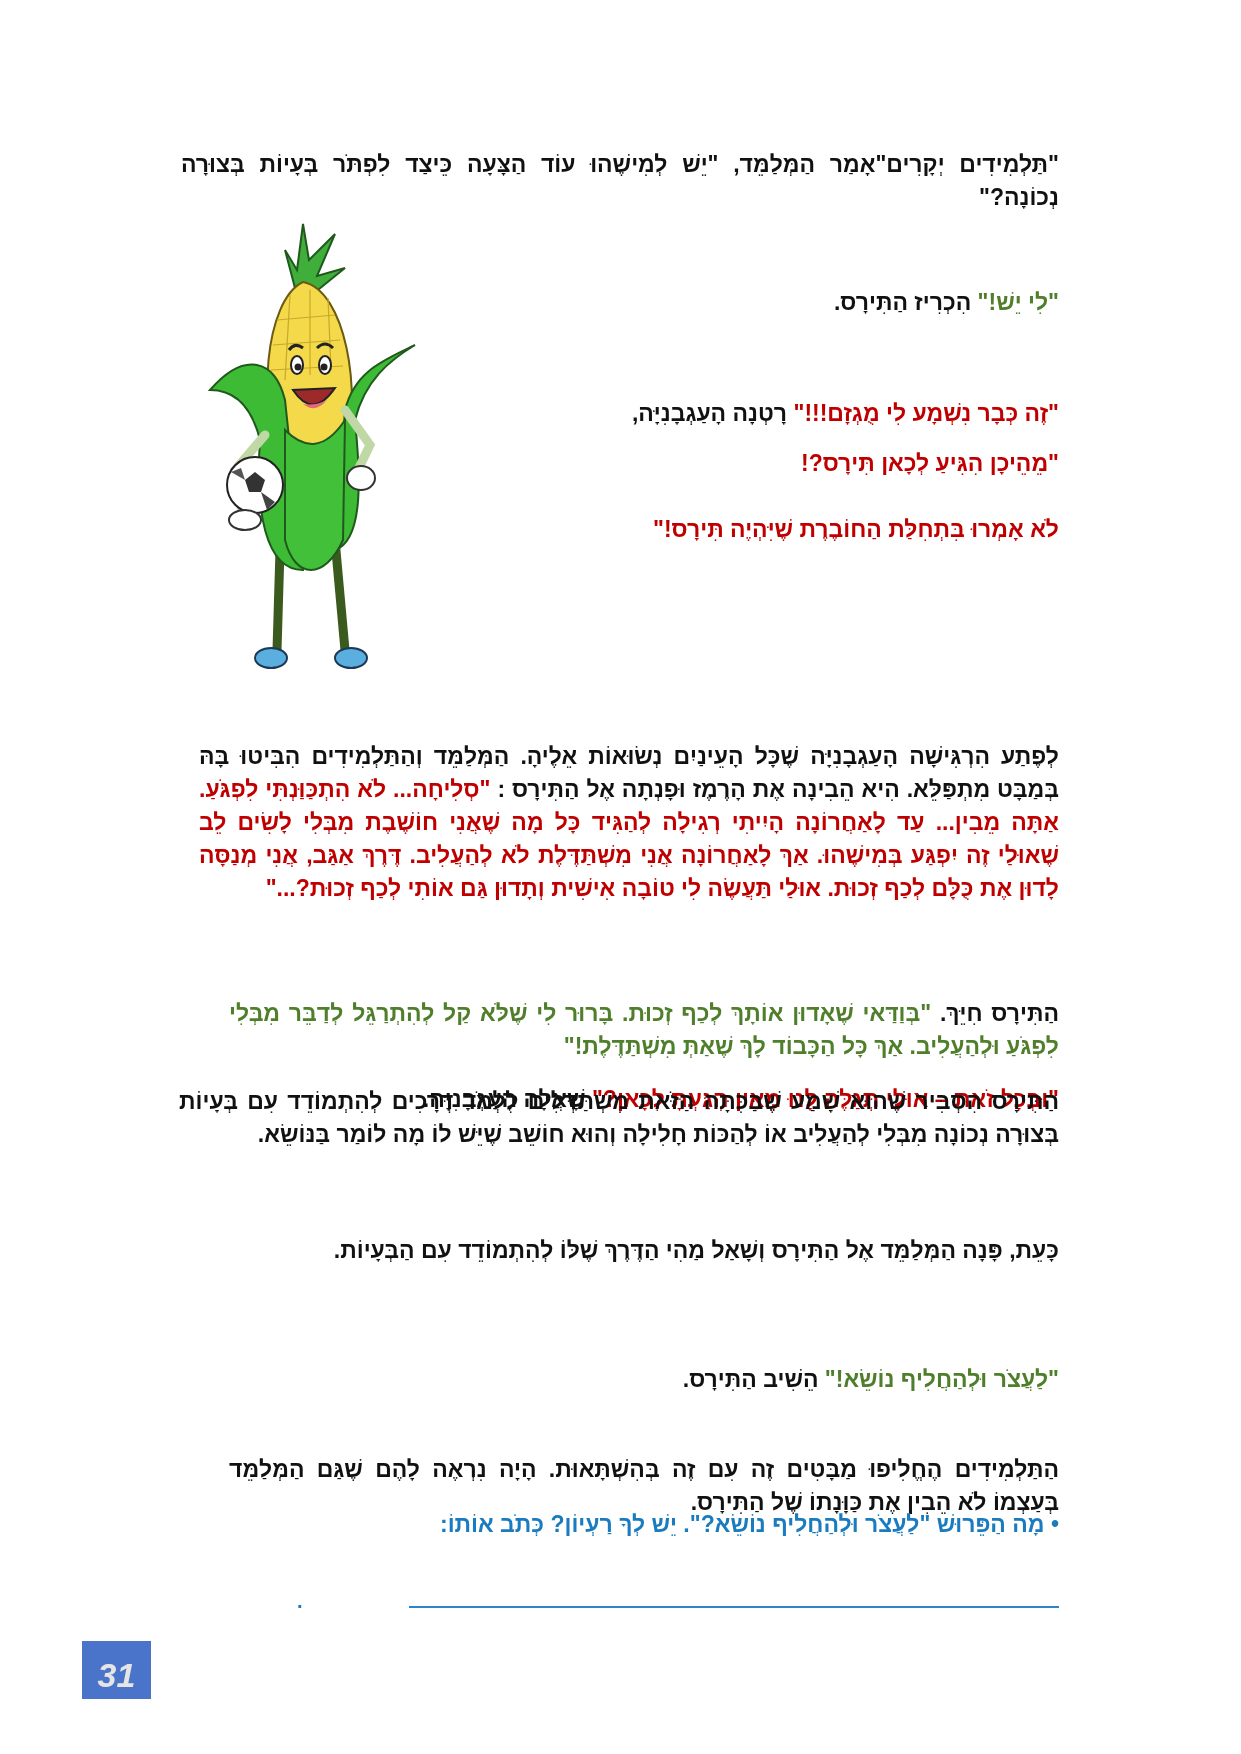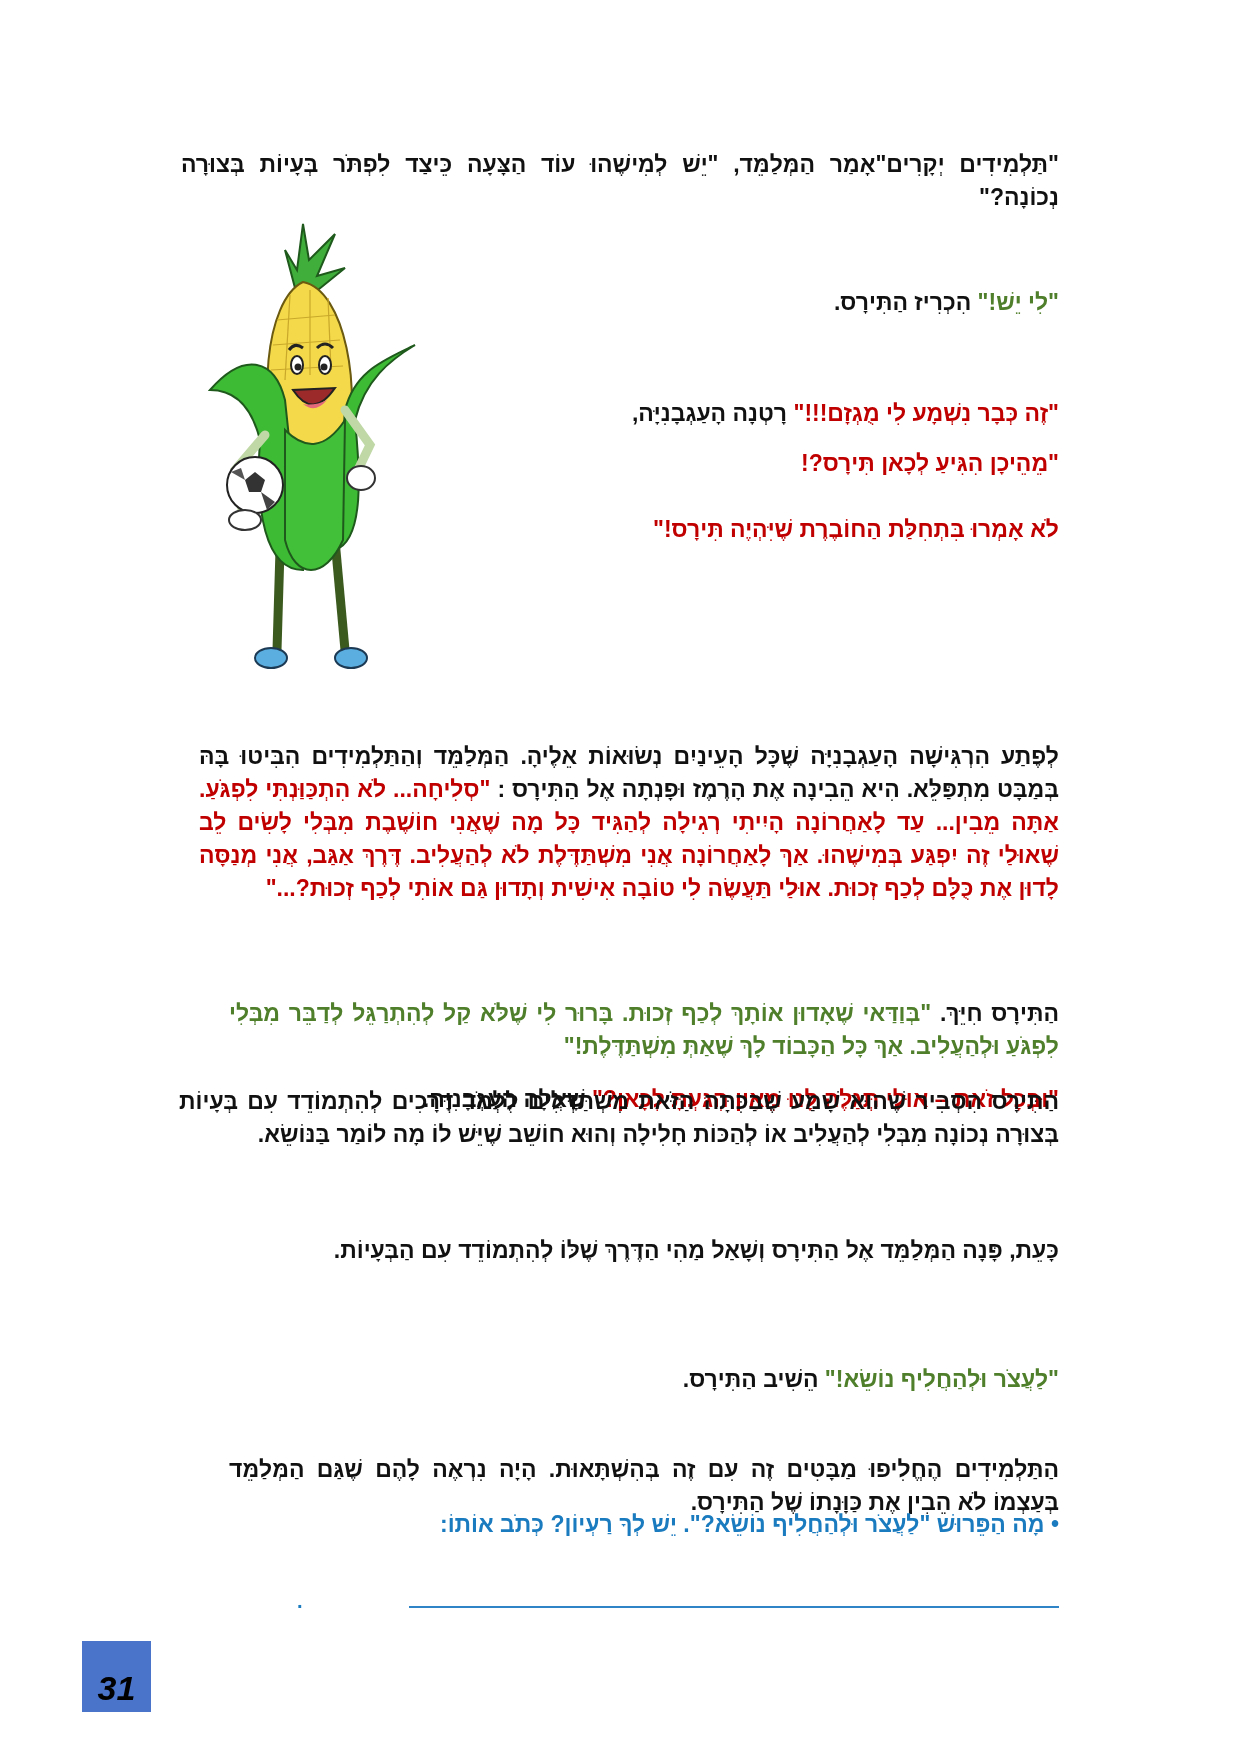--- a/index.html
+++ b/index.html
@@ -8,22 +8,22 @@
   .p { position: absolute; right: 182px; direction: rtl; text-align: right;
        font-weight: bold; font-size: 23px; line-height: 33px; margin: 0; }
   .black { color: #111111; }
   .red { color: #c00000; }
   .green { color: #4f7f2a; }
   .blue { color: #1a7bbf; }
   .justify { text-align: justify; text-align-last: right; }
   .answer-line { position: absolute; right: 182px; width: 650px; top: 1606px;
                  border-bottom: 2px solid #2e84c6; height: 0; }
   .answer-dot { position: absolute; left: 297px; top: 1590px; font-size: 20px; color:#1a7bbf; font-weight: bold; }
-  .page-num { position: absolute; left: 82px; top: 1641px; width: 69px; height: 71px;
-              background: #4a74c9; color: #000000; font-style: italic; font-weight: bold;
+  .page-num { position: absolute; left: 82px; top: 1641px; width: 69px; height: 58px;
+              background: #4a74c9; color: #e5e5e5; font-style: italic; font-weight: bold;
               font-size: 34px; display: flex; align-items: flex-end; justify-content: center;
               padding-bottom: 4px; box-sizing: border-box; direction: ltr; }
   .mascot { position: absolute; left: 185px; top: 210px; width: 240px; height: 460px; }
 </style>
 </head>
 <body>
 
 <svg class="mascot" viewBox="0 0 240 460" xmlns="http://www.w3.org/2000/svg">
 
   <path d="M95 340 L92 440" stroke="#3b5a1e" stroke-width="9" stroke-linecap="round" fill="none"></path>

